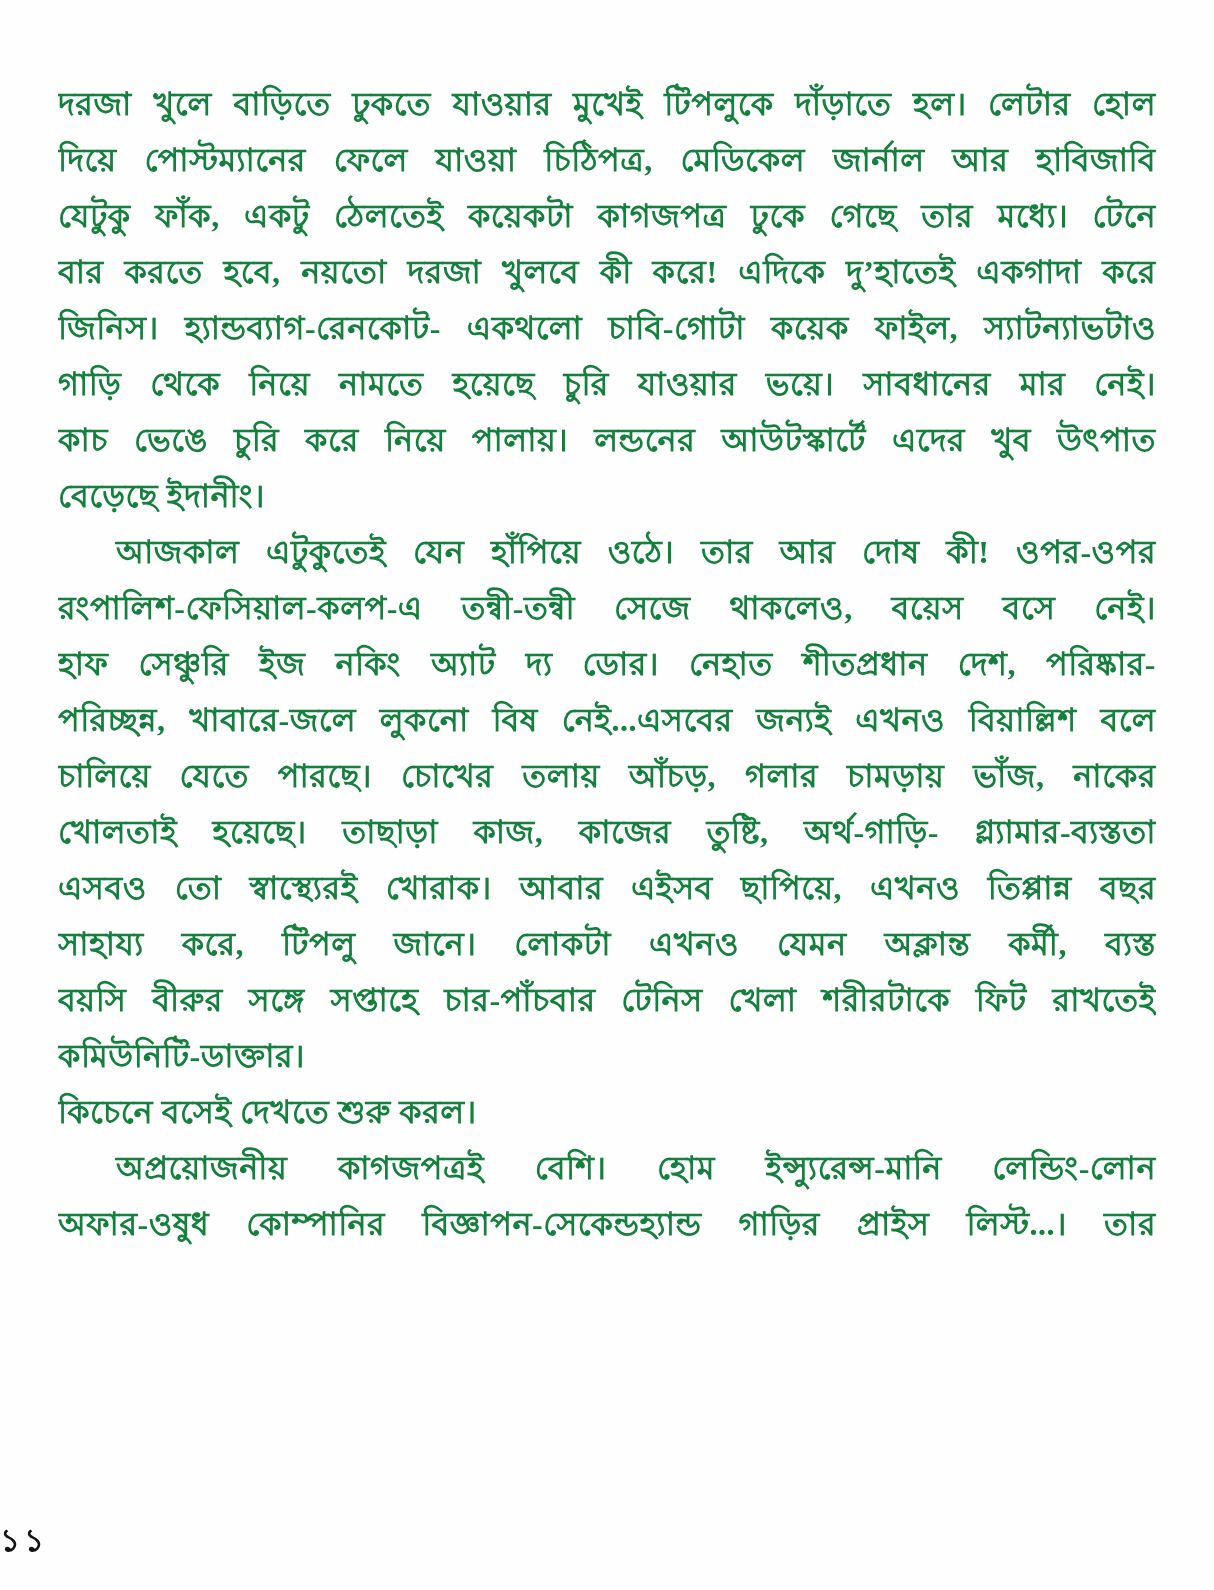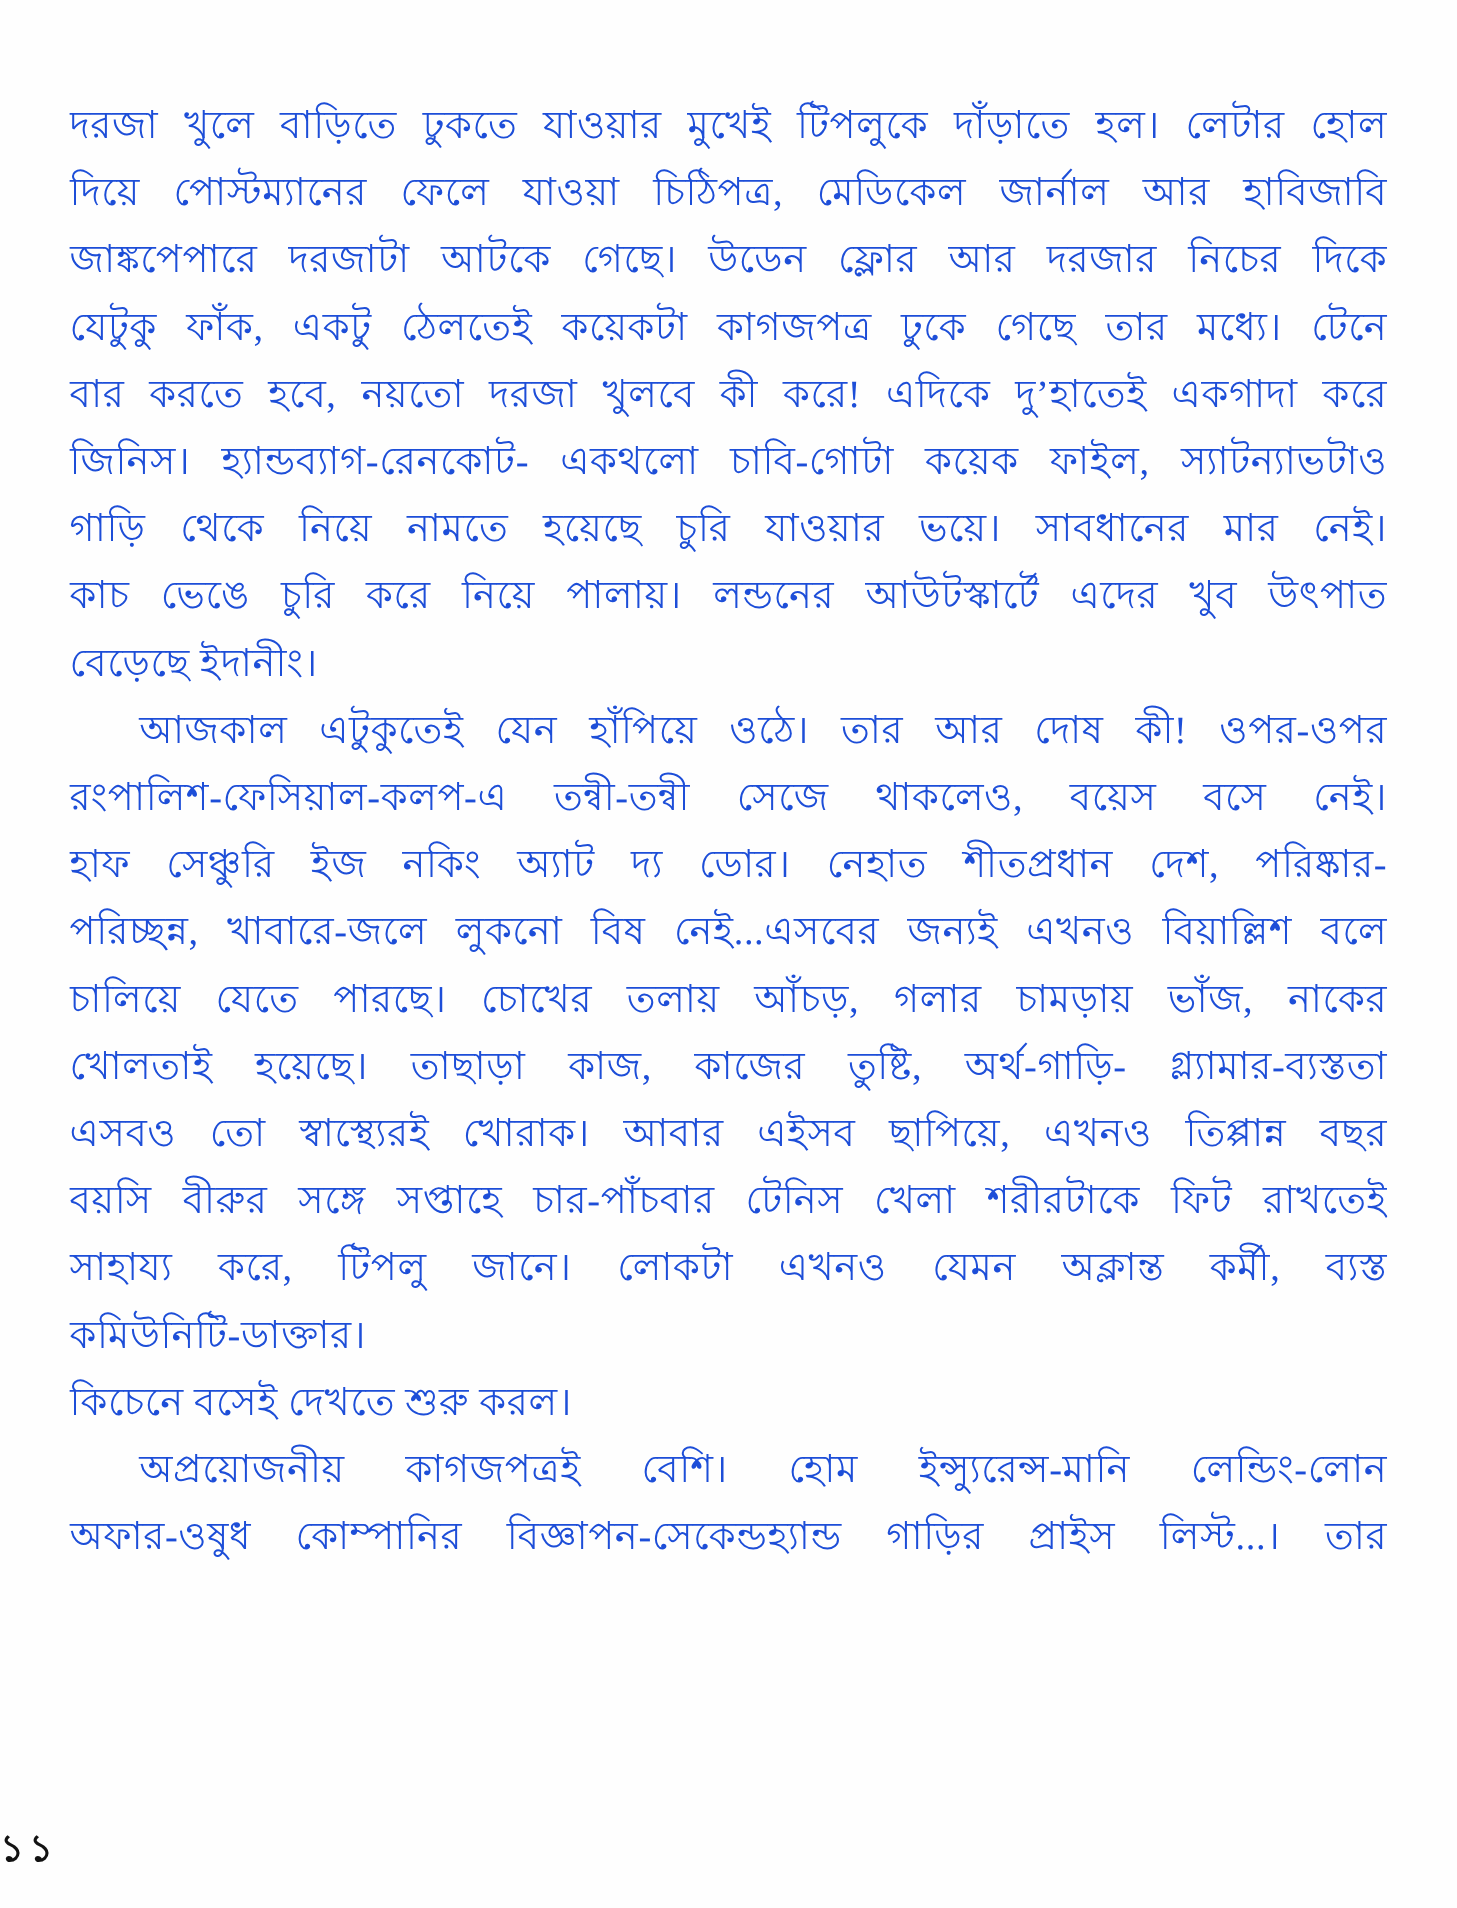--- a/index.html
+++ b/index.html
@@ -24,23 +24,23 @@
     position: absolute;
     left: 58px;
     top: 76px;
     width: 1098px;
   }
   .line {
     font-size: 32px;
     line-height: 56px;
     height: 56px;
     overflow: hidden;
-    color: #1d4ed8;
+    color: #15803d;
     letter-spacing: 0.5px;
-    font-weight: 400;
+    font-weight: 700;
   }
   .line.fill {
     text-align: justify;
     text-align-last: justify;
   }
   .line.short {
     text-align: center;
     text-align-last: left;
   }
   .line.indent {
@@ -58,35 +58,34 @@
     letter-spacing: 4px;
   }
 </style>
 </head>
 <body>
 
 <div class="page">
   <div class="text-block" id="text-block">
       <div class="line fill">দরজা খুলে বাড়িতে ঢুকতে যাওয়ার মুখেই টিপলুকে দাঁড়াতে হল। লেটার হোল</div>
       <div class="line fill">দিয়ে পোস্টম্যানের ফেলে যাওয়া চিঠিপত্র, মেডিকেল জার্নাল আর হাবিজাবি</div>
-      <div class="line fill">জাঙ্কপেপারে দরজাটা আটকে গেছে। উডেন ফ্লোর আর দরজার নিচের দিকে</div>
       <div class="line fill">যেটুকু ফাঁক, একটু ঠেলতেই কয়েকটা কাগজপত্র ঢুকে গেছে তার মধ্যে।  টেনে</div>
       <div class="line fill">বার করতে হবে, নয়তো দরজা খুলবে কী করে! এদিকে দু’হাতেই একগাদা করে</div>
       <div class="line fill">জিনিস। হ্যান্ডব্যাগ-রেনকোট- একথলো চাবি-গোটা কয়েক ফাইল, স্যাটন্যাভটাও</div>
       <div class="line fill">গাড়ি থেকে নিয়ে নামতে হয়েছে চুরি যাওয়ার ভয়ে। সাবধানের মার নেই।</div>
       <div class="line fill">কাচ ভেঙে চুরি করে নিয়ে পালায়। লন্ডনের আউটস্কার্টে এদের খুব উৎপাত</div>
       <div class="line short">বেড়েছে ইদানীং।</div>
       <div class="line fill indent">আজকাল এটুকুতেই যেন হাঁপিয়ে ওঠে। তার আর দোষ কী! ওপর-ওপর</div>
       <div class="line fill">রংপালিশ-ফেসিয়াল-কলপ-এ তন্বী-তন্বী সেজে থাকলেও, বয়েস বসে নেই।</div>
       <div class="line fill">হাফ সেঞ্চুরি ইজ নকিং অ্যাট দ্য ডোর। নেহাত শীতপ্রধান দেশ, পরিষ্কার-</div>
       <div class="line fill">পরিচ্ছন্ন, খাবারে-জলে লুকনো বিষ নেই...এসবের জন্যই এখনও বিয়াল্লিশ বলে</div>
       <div class="line fill">চালিয়ে যেতে পারছে। চোখের তলায় আঁচড়, গলার চামড়ায় ভাঁজ, নাকের</div>
       <div class="line fill">খোলতাই হয়েছে। তাছাড়া কাজ, কাজের তুষ্টি, অর্থ-গাড়ি- গ্ল্যামার-ব্যস্ততা</div>
       <div class="line fill">এসবও তো স্বাস্থ্যেরই খোরাক। আবার এইসব ছাপিয়ে, এখনও তিপ্পান্ন বছর</div>
+      <div class="line fill">সাহায্য করে, টিপলু জানে। লোকটা এখনও যেমন অক্লান্ত কর্মী, ব্যস্ত</div>
       <div class="line fill">বয়সি বীরুর সঙ্গে সপ্তাহে চার-পাঁচবার টেনিস খেলা শরীরটাকে ফিট রাখতেই</div>
-      <div class="line fill">সাহায্য করে, টিপলু জানে। লোকটা এখনও যেমন অক্লান্ত কর্মী, ব্যস্ত</div>
       <div class="line short">কমিউনিটি-ডাক্তার।</div>
       <div class="line short">কিচেনে বসেই দেখতে শুরু করল।</div>
       <div class="line fill indent">অপ্রয়োজনীয় কাগজপত্রই বেশি। হোম ইন্স্যুরেন্স-মানি লেন্ডিং-লোন</div>
       <div class="line fill">অফার-ওষুধ কোম্পানির বিজ্ঞাপন-সেকেন্ডহ্যান্ড গাড়ির প্রাইস লিস্ট...। তার</div>
     </div>
   <div class="page-number">১১</div>
 </div>
 
 </body></html>

